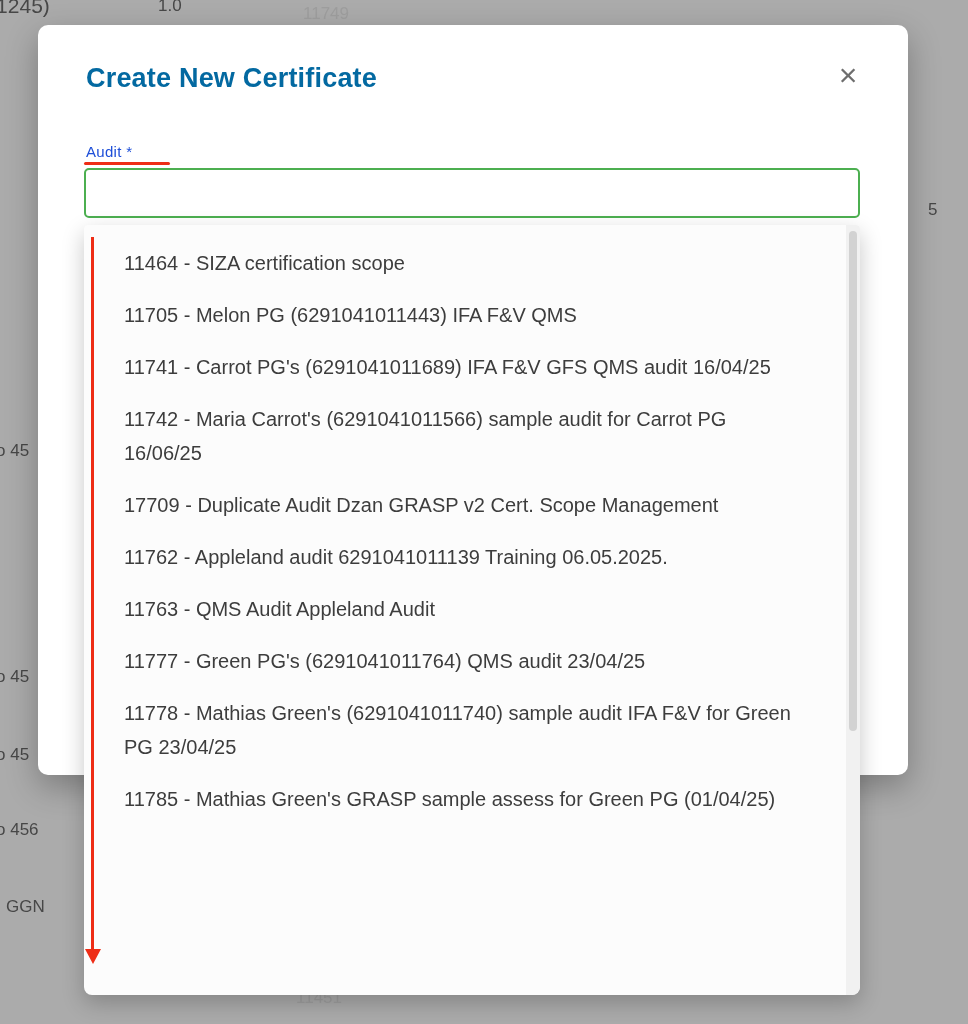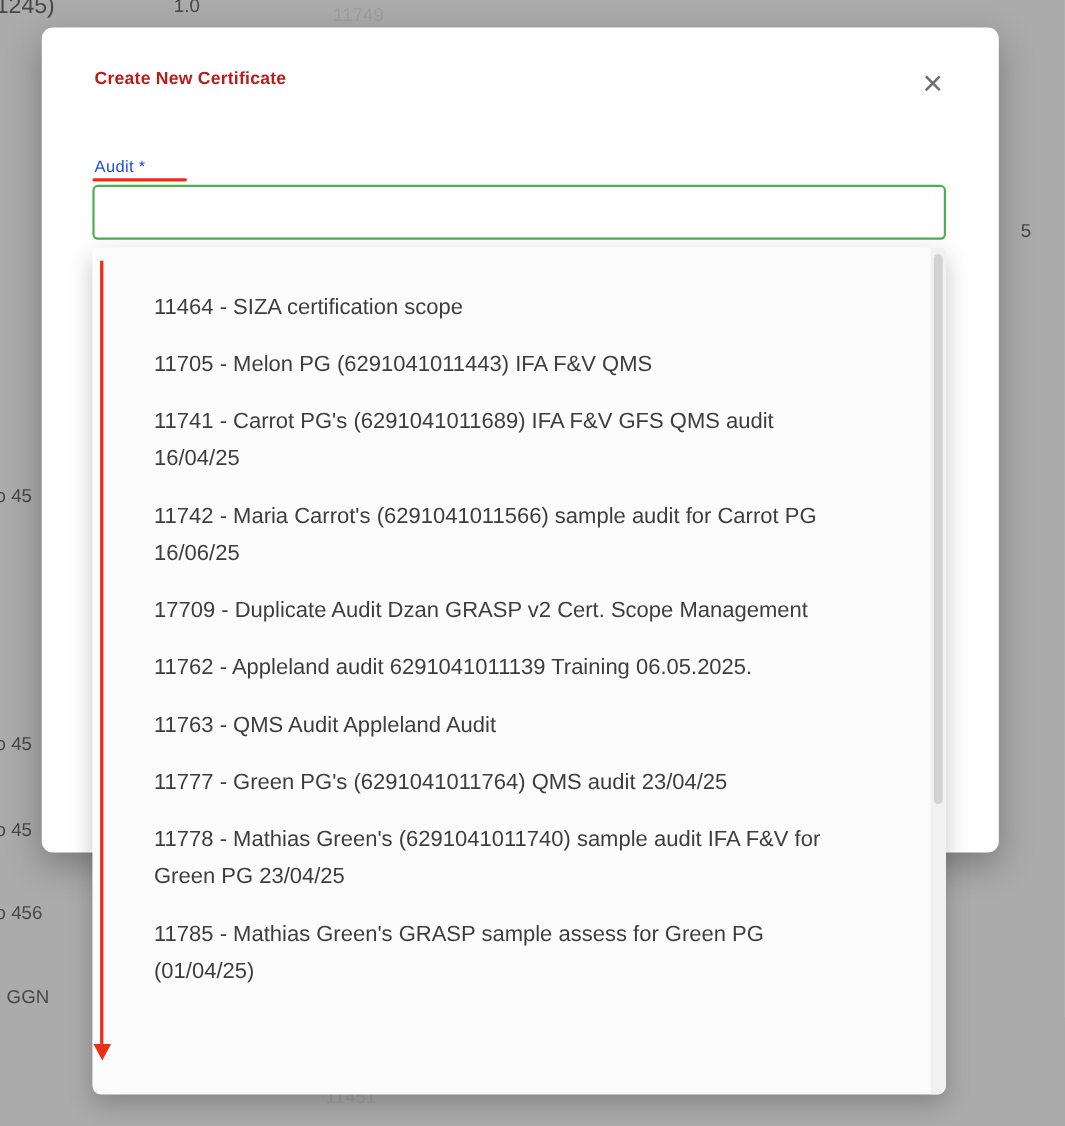--- a/index.html
+++ b/index.html
@@ -17,39 +17,39 @@
   .f5 { left:-4px; top:441px; }
   .f6 { left:-4px; top:667px; }
   .f7 { left:-4px; top:745px; }
   .f8 { left:-4px; top:820px; }
   .f9 { left:6px; top:897px; }
   .f10 { left:296px; top:988px; }
 
   
   .modal { position:absolute; left:38px; top:25px; width:870px; height:750px;
            background:#ffffff; border-radius:10px; box-shadow:0 12px 32px rgba(0,0,0,0.28); z-index:2; }
-  .modal-title { position:absolute; left:48px; top:38px; font-size:16px; font-weight:700;
-                 color:#b91c1c; letter-spacing:0.2px; }
+  .modal-title { position:absolute; left:48px; top:38px; font-size:27px; font-weight:700;
+                 color:#0369a1; letter-spacing:0.2px; }
   .close-btn { position:absolute; right:42px; top:32px; width:36px; height:36px;
                background:none; border:none; font-size:32px; line-height:36px; font-weight:300;
                color:#6e6e6e; cursor:pointer; }
   .field-label { position:absolute; left:48px; top:118px; font-size:15px; color:#1d4ed8;
                  letter-spacing:0.3px; }
   .red-underline { position:absolute; left:46px; top:137px; width:86px; height:3px;
                    background:#ee2d16; border-radius:2px; z-index:5; }
   .audit-input { position:absolute; left:46px; top:143px; width:776px; height:50px;
                  border:2px solid #4caf50; border-radius:5px; background:#fff; outline:none;
                  font-size:20px; padding:0 16px; color:#3d3d3d;
                  font-family:"Liberation Sans","DejaVu Sans",sans-serif; }
 
   
   .dropdown { position:absolute; left:84px; top:225px; width:776px; height:770px;
               background:#fcfcfc; border-radius:4px 4px 8px 8px;
               box-shadow:0 8px 22px rgba(0,0,0,0.22); z-index:3; overflow:hidden; }
-  .dropdown ul { list-style:none; margin:16px; padding:12px 16px; }
+  .dropdown ul { list-style:none; margin:0; padding:12px 16px; }
   .dropdown li { padding:9px 48px 9px 24px; font-size:20px; line-height:34px; color:#3d3d3d;
                  cursor:pointer; }
   .scroll-track { position:absolute; right:0; top:0; width:14px; height:100%;
                   background:#f1f1f1; border-radius:0 4px 8px 0; }
   .scroll-thumb { position:absolute; left:3px; top:6px; width:8px; height:500px;
                   background:#d2d2d2; border-radius:4px; }
 
   
   .red-arrow { position:absolute; left:91px; top:237px; width:3px; height:712px;
                background:#ee2d16; z-index:6; }

